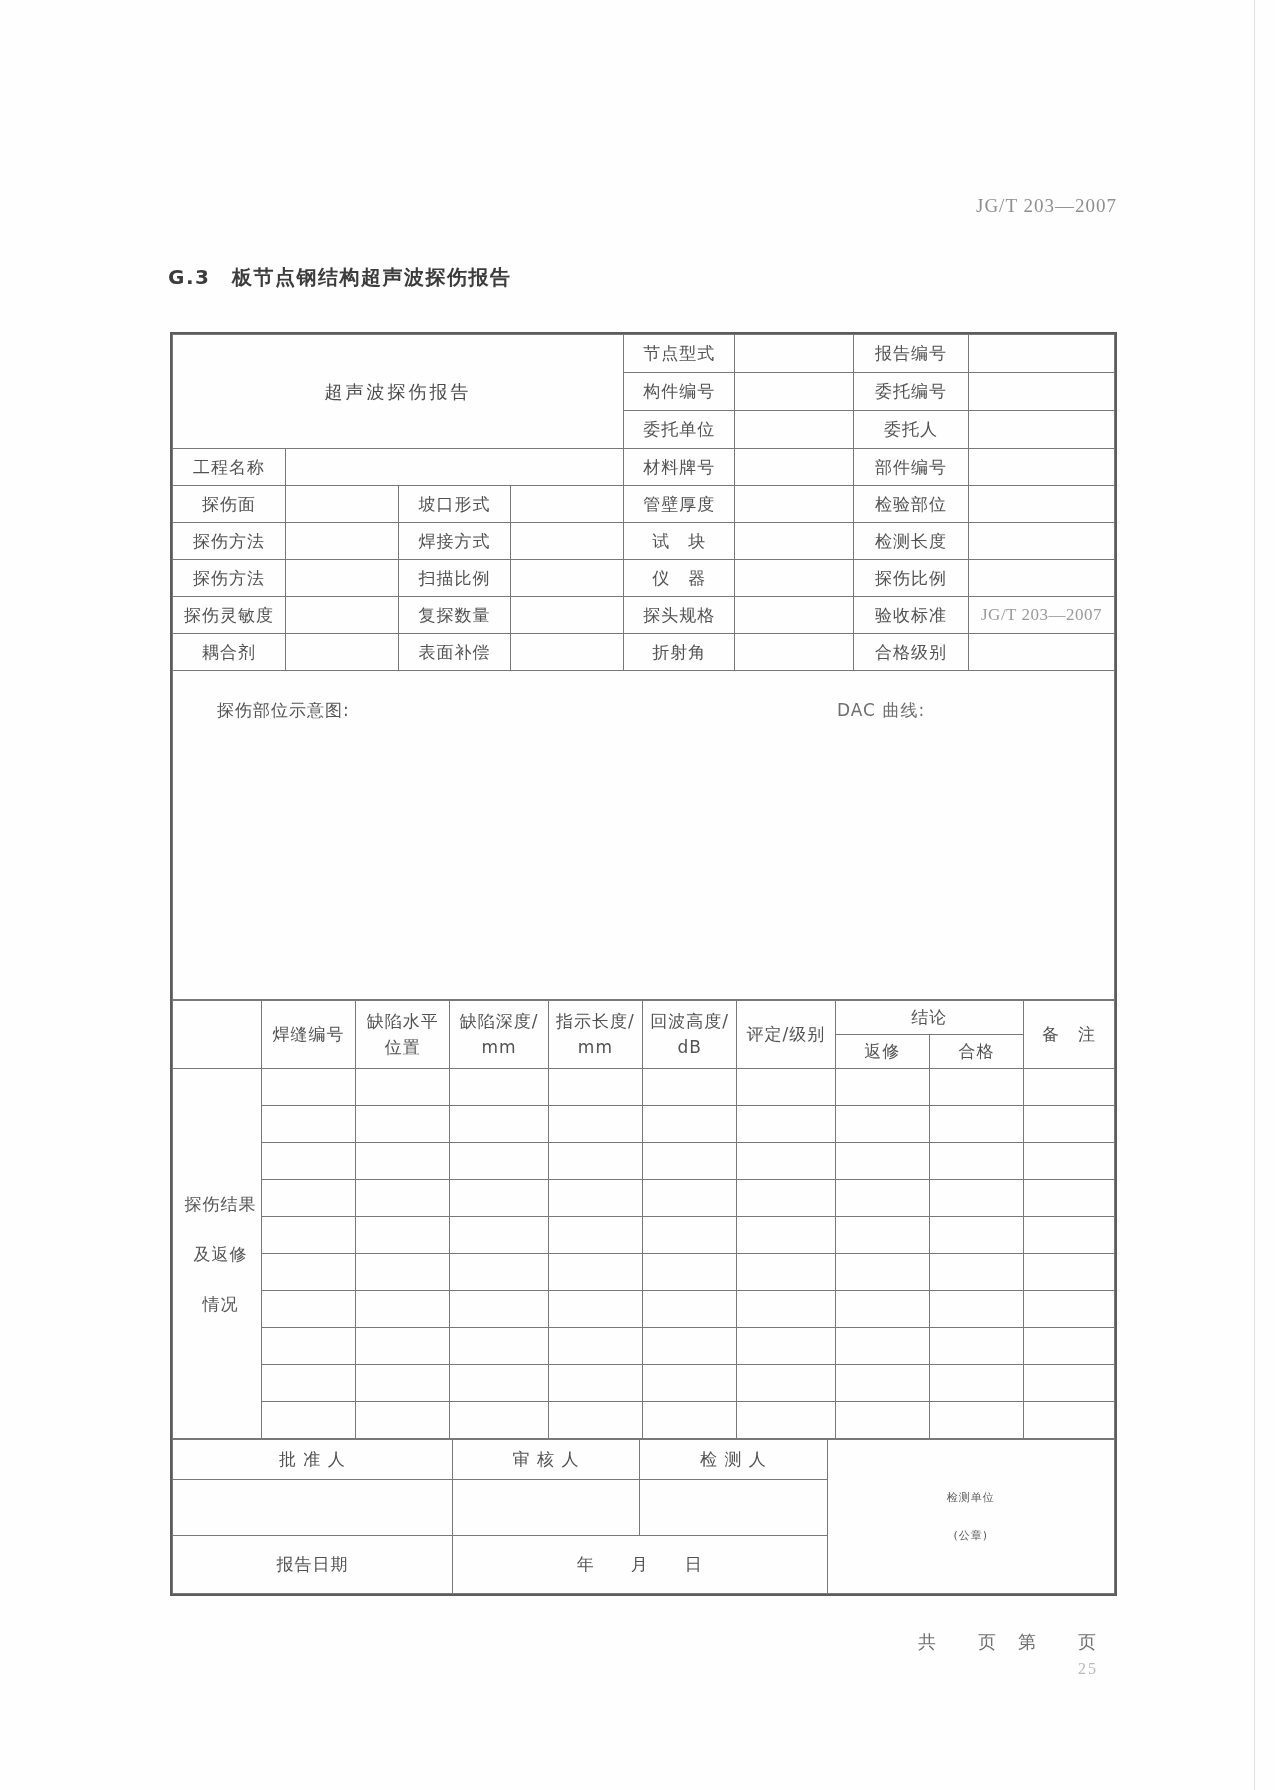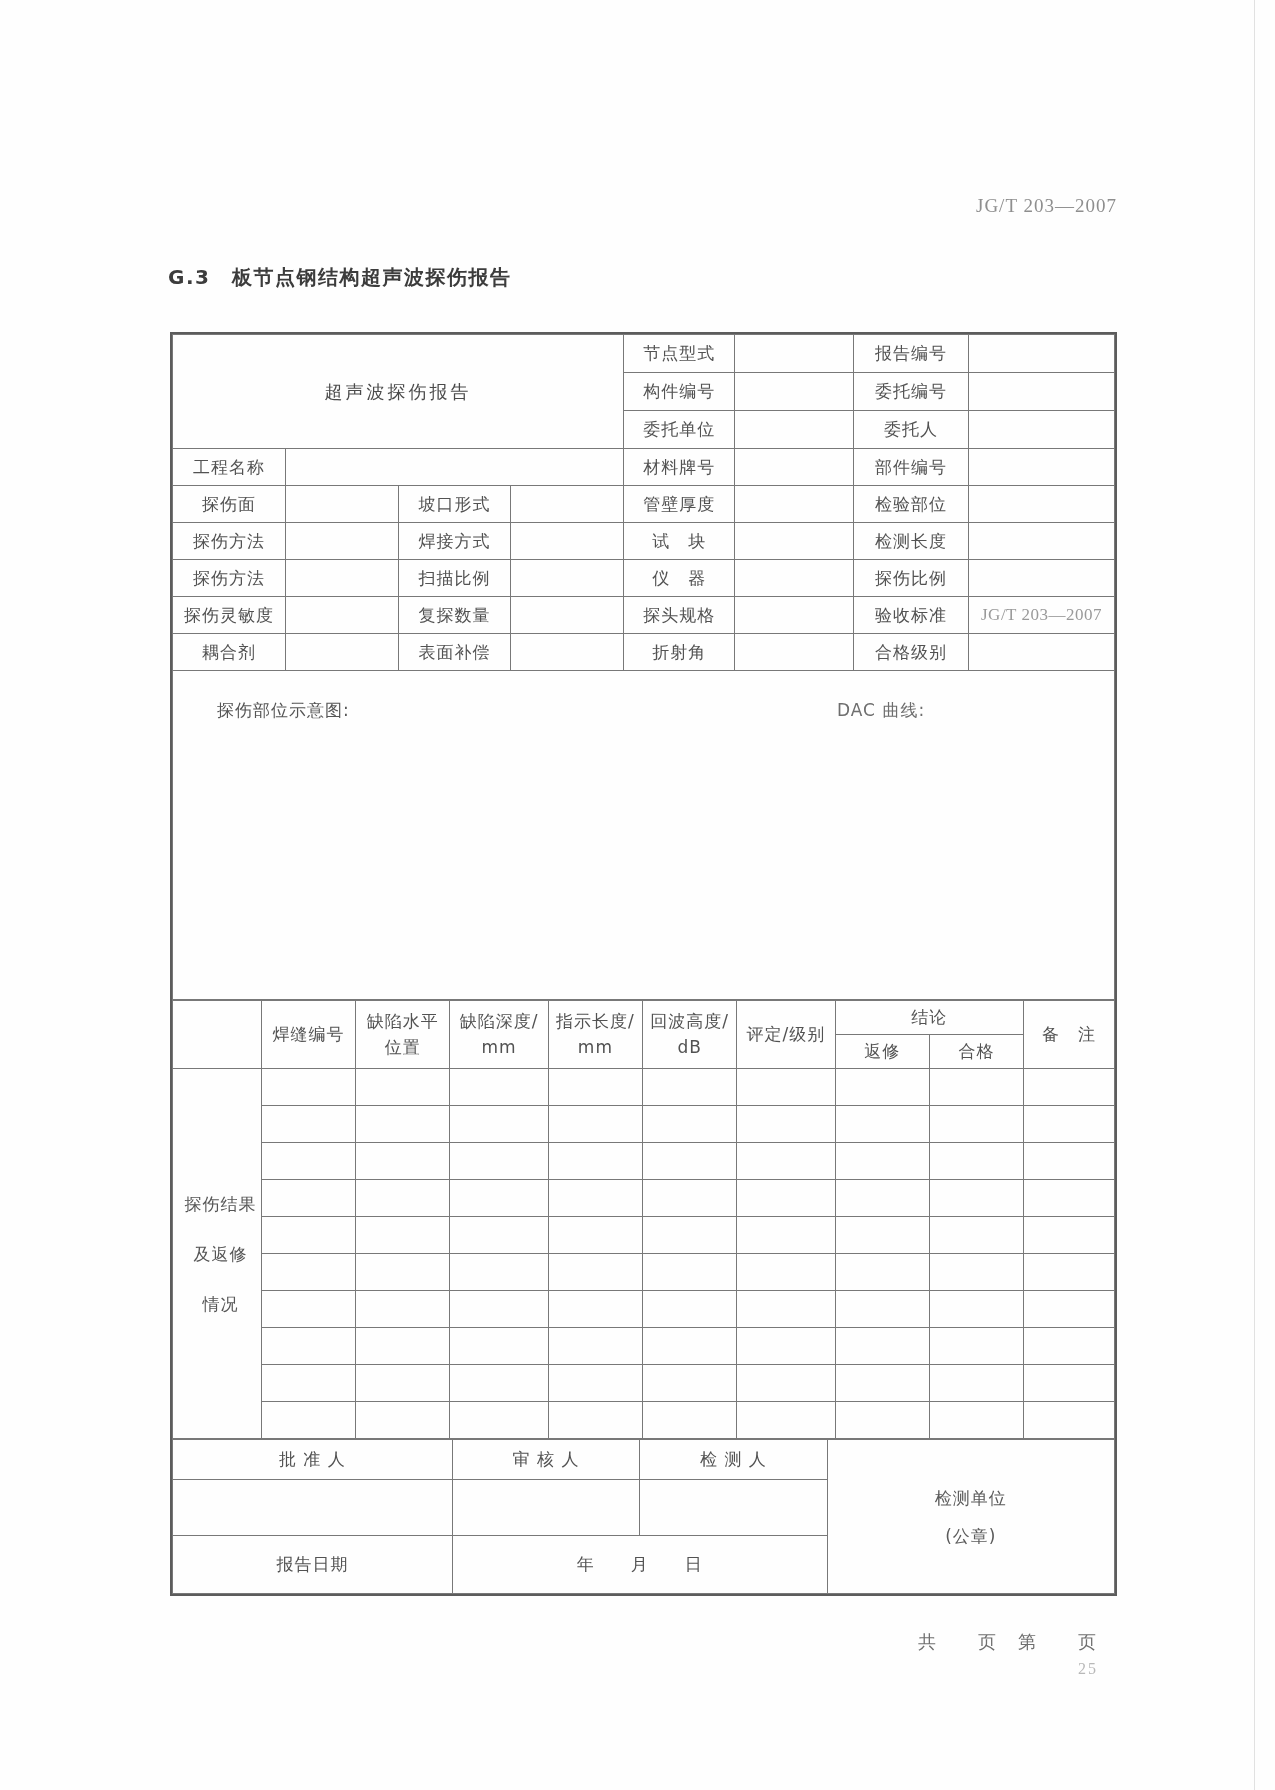--- a/index.html
+++ b/index.html
@@ -34,21 +34,21 @@
   tr.h38{height:38px;} tr.h39{height:37px;} tr.h34{height:34px;}
   tr.h37{height:37px;} tr.h52{height:40px;} tr.h56{height:56px;} tr.h58{height:58px;}
   .form-title{font-size:18px;letter-spacing:3px;color:#4a4a4a;}
   .muted{color:#9a9a9a;letter-spacing:0.5px;font-family:"Liberation Serif","DejaVu Serif",serif;font-size:17px;}
   .diagram-cell{height:328px;position:relative;vertical-align:top;text-align:left;}
   .diagram-label-left{position:absolute;left:44px;top:28px;font-size:17px;letter-spacing:1px;color:#555;}
   .diagram-label-right{position:absolute;left:664px;top:28px;font-size:17px;letter-spacing:1px;color:#6e6e6e;}
   .twoline span{display:block;line-height:1.5;}
   .twoline{white-space:normal;line-height:1.5;}
   .side-label{white-space:normal;line-height:50px;font-size:17px;letter-spacing:1px;color:#565656;padding-left:9px;}
-  .unit-cell{white-space:normal;line-height:38px;font-size:17px;color:#5a5a5a;}
+  .unit-cell{white-space:normal;line-height:38px;font-size:11px;color:#5a5a5a;}
   .page-count{
     position:absolute;top:1630px;left:918px;
     font-size:18px;color:#6f6f6f;letter-spacing:2px;white-space:nowrap;
   }
   .page-number{
     position:absolute;top:1660px;left:1078px;
     font-size:16px;color:#b8b8b8;
     font-family:"Liberation Serif","DejaVu Serif",serif;letter-spacing:2px;
   }
 </style>

